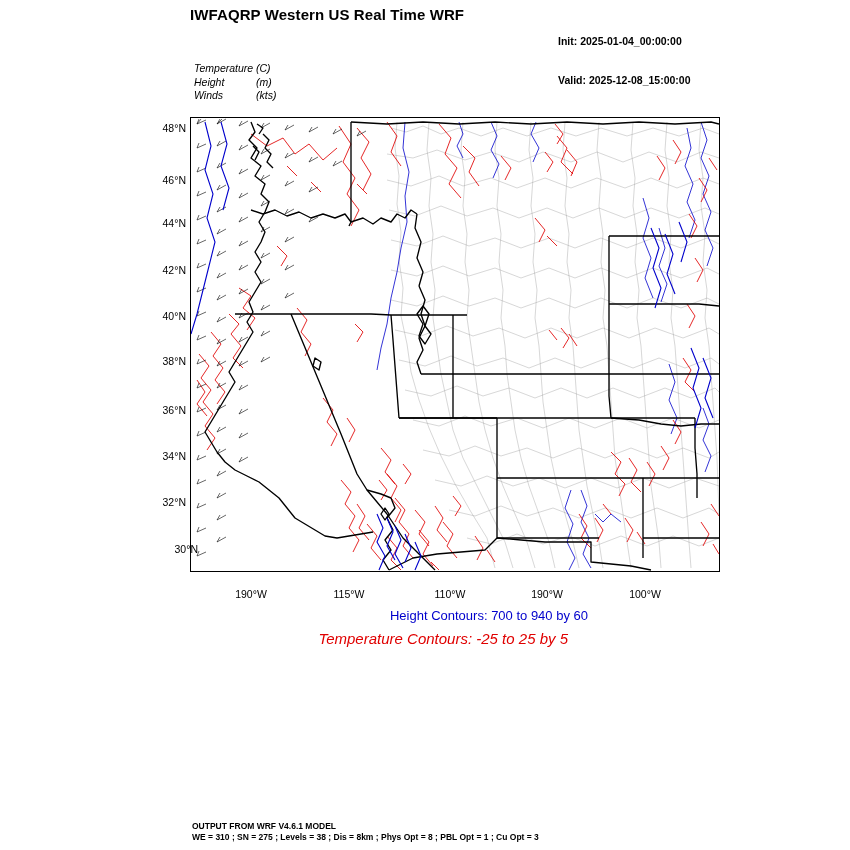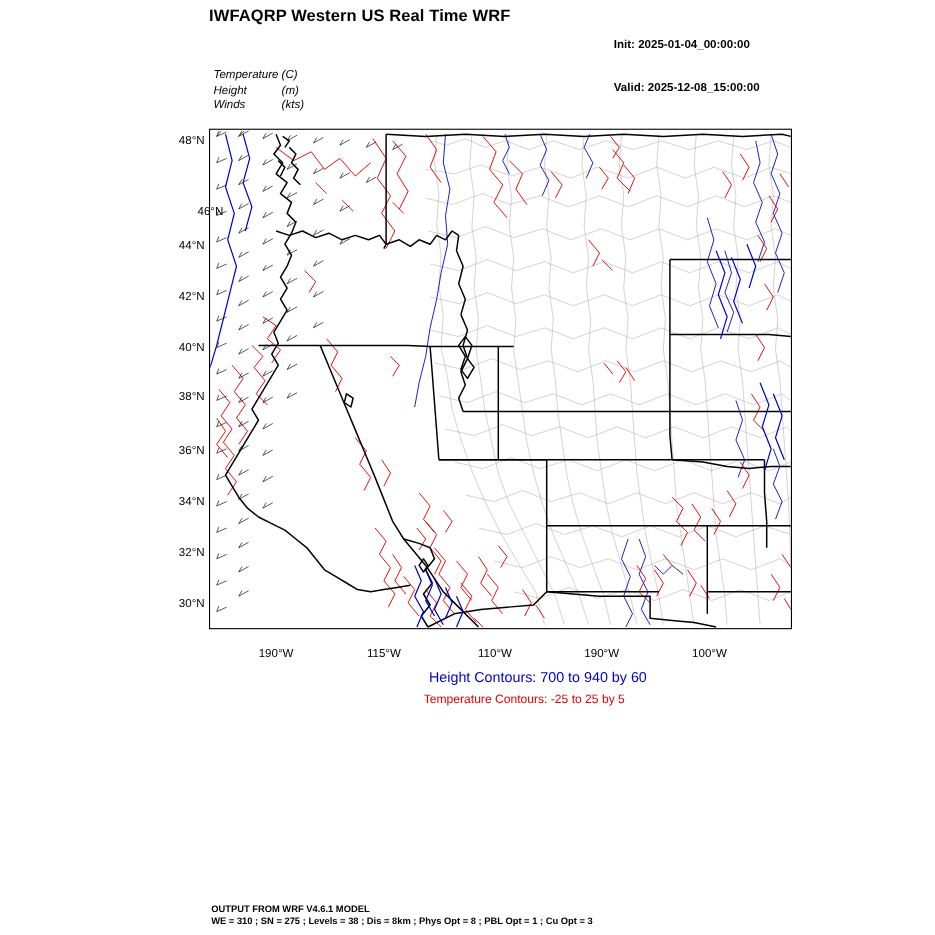--- a/index.html
+++ b/index.html
@@ -92,23 +92,24 @@
     right: 130px;
     top: 608px;
     font-size: 13px;
     color: #0000cc;
     white-space: nowrap;
   }
   .legend-temp {
     position: absolute;
     right: 150px;
     top: 630px;
-    font-size: 11px;
+    font-size: 15px;
     color: #e00000;
     white-space: nowrap;
+    font-style: italic;
   }
 
   
   .footer {
     position: absolute;
     left: 192px;
     top: 821px;
     font-size: 8.5px;
     font-weight: bold;
     line-height: 11px;
@@ -418,29 +419,29 @@
         <path d="M460 110 L468 130 L462 150 L470 170 L464 190"></path>
         <path d="M474 116 L482 136 L476 156 L484 176"></path>
         <path d="M488 104 L496 124 L490 144"></path>
         <path d="M500 230 L508 250 L502 270 L510 290 L504 310"></path>
         <path d="M512 240 L520 260 L514 280 L522 300"></path>
       </g>
     </svg>
   </div>
 
   <div class="ylabel" style="left:134px; top:122px;">48°N</div>
-  <div class="ylabel" style="left:151px; top:174px;margin-top:12px;">46°N</div>
+  <div class="ylabel" style="left:134px; top:174px;">46°N</div>
   <div class="ylabel" style="left:134px; top:217px;">44°N</div>
   <div class="ylabel" style="left:134px; top:264px;">42°N</div>
   <div class="ylabel" style="left:134px; top:310px;">40°N</div>
   <div class="ylabel" style="left:134px; top:355px;">38°N</div>
   <div class="ylabel" style="left:134px; top:404px;">36°N</div>
   <div class="ylabel" style="left:134px; top:450px;">34°N</div>
   <div class="ylabel" style="left:134px; top:496px;">32°N</div>
-  <div class="ylabel" style="left:134px; top:543px;text-align:right;">30°N</div>
+  <div class="ylabel" style="left:146px; top:543px;text-align:right;">30°N</div>
 
   <div class="xlabel" style="left:221px; top:588px;">190°W</div>
   <div class="xlabel" style="left:319px; top:588px;">115°W</div>
   <div class="xlabel" style="left:420px; top:588px;text-align:center;">110°W</div>
   <div class="xlabel" style="left:517px; top:588px;">190°W</div>
   <div class="xlabel" style="left:615px; top:588px;">100°W</div>
 
   <div class="legend-height">Height Contours: 700 to 940 by 60</div>
   <div class="legend-temp">Temperature Contours: -25 to 25 by 5</div>
 

